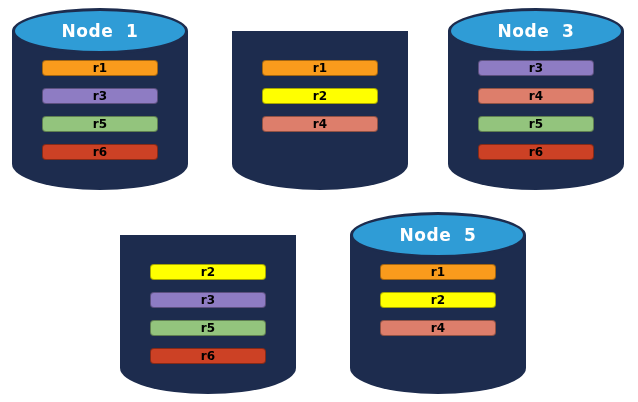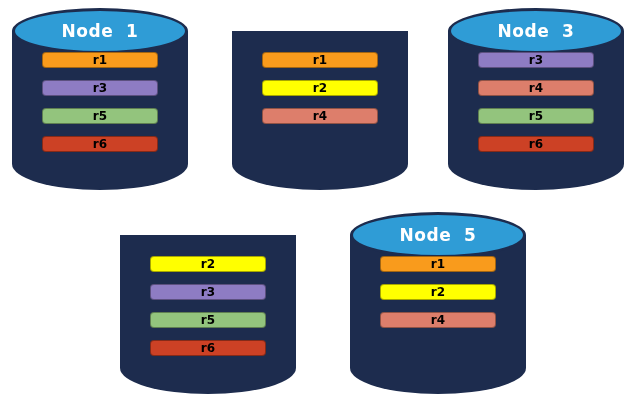--- a/index.html
+++ b/index.html
@@ -33,21 +33,21 @@
   .node-title {
     color: #ffffff;
     font-weight: bold;
     font-size: 17px;
     white-space: pre;
     letter-spacing: 0.5px;
     text-align: center;
   }
   .bars {
     position: absolute; left: 50%; transform: translateX(-50%);
-    top: 44px; width: 116px;
+    top: 52px; width: 116px;
     display: flex; flex-direction: column; gap: 12px;
   }
   .bar {
     height: 16px;
     border-radius: 4px;
     border: 1px solid rgba(0,0,0,0.35);
     box-sizing: border-box;
     display: flex; align-items: center; justify-content: center;
   }
   .bar-label {

